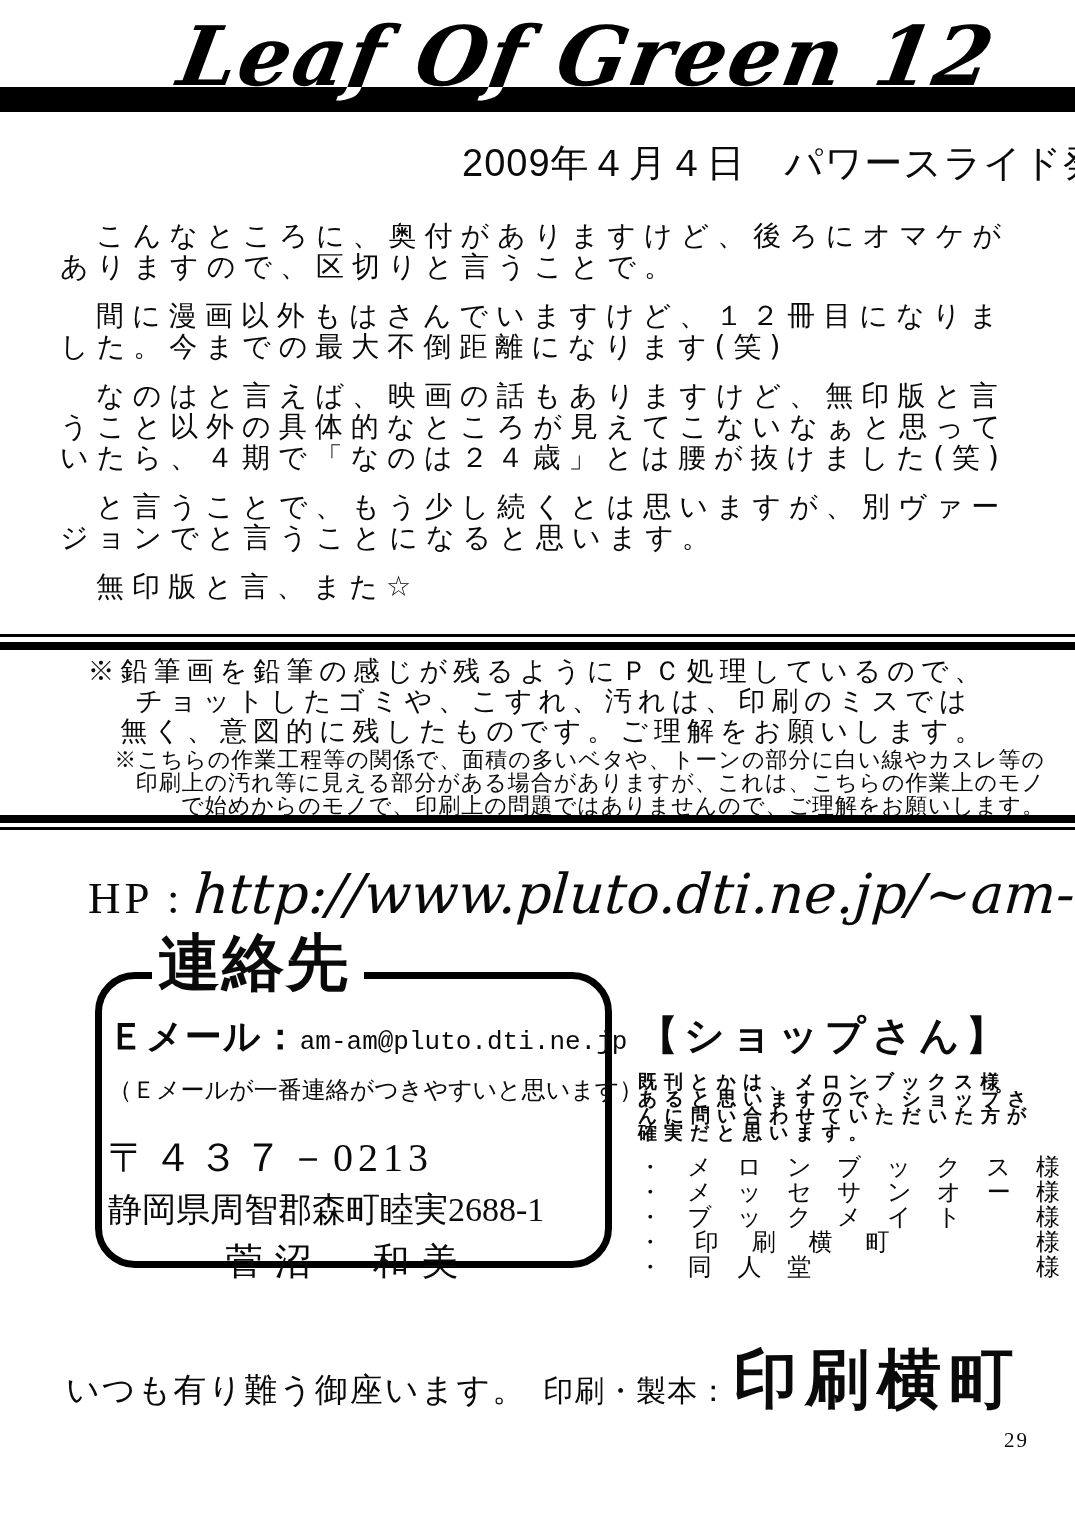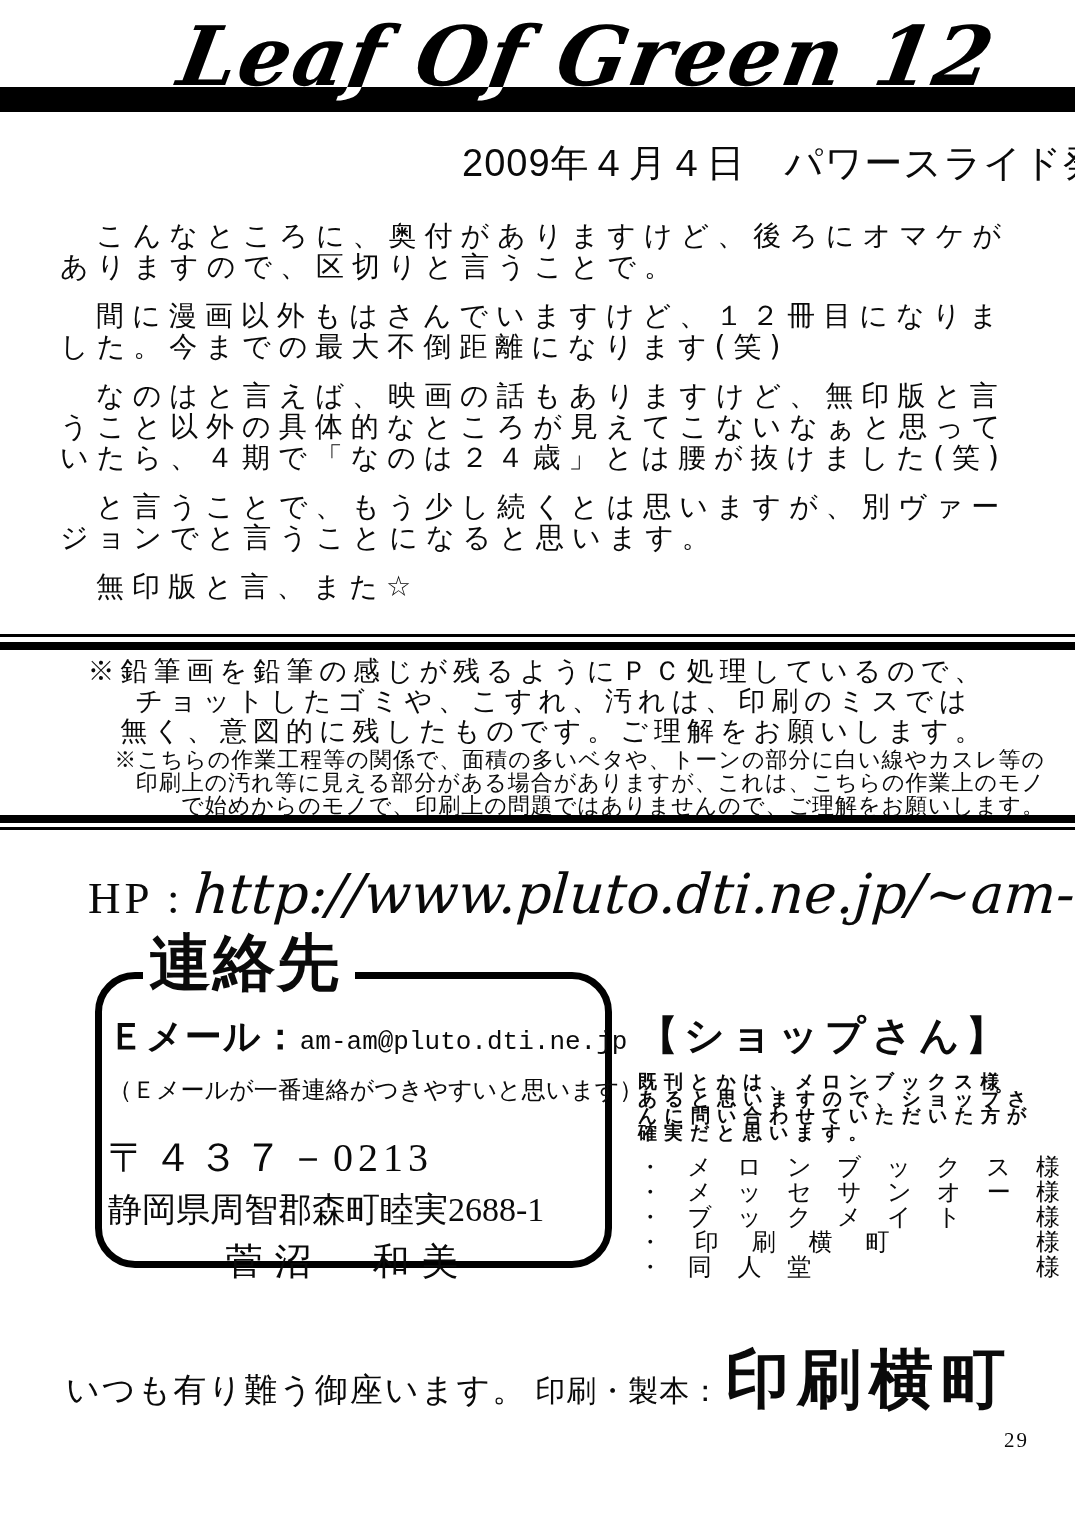--- a/index.html
+++ b/index.html
@@ -63,21 +63,21 @@
     font-family:"DejaVu Serif",serif;font-style:italic;font-size:55px;
     letter-spacing:0px;margin-left:10px;transform:skewX(-4deg);
   }
 
   
   .contact-box{
     position:absolute;left:95px;top:972px;width:517px;height:296px;
     border:7px solid #000;border-radius:40px;box-sizing:border-box;
   }
   .contact-title{
-    position:absolute;left:143px;top:930px;
+    position:absolute;left:152px;top:930px;
     background:#fff;padding:0 14px 0 6px;
     font-family:var(--gothic);font-weight:bold;font-size:62px;
     letter-spacing:2px;line-height:1.05;white-space:nowrap;
   }
   .contact-inner{position:absolute;left:108px;top:1012px;width:495px;}
   .email-row{display:flex;align-items:baseline;white-space:nowrap;}
   .email-label{font-family:var(--gothic);font-weight:bold;font-size:37px;letter-spacing:1px;}
   .email-value{font-family:var(--mono);font-size:26px;letter-spacing:0px;}
   .email-note{margin-top:12px;font-family:var(--gothic);font-size:24px;letter-spacing:0px;white-space:nowrap;}
   .postal-code{margin-top:24px;font-family:var(--mincho);font-size:40px;letter-spacing:5px;white-space:nowrap;}
@@ -99,21 +99,21 @@
     font-family:var(--mincho);font-size:24px;line-height:25px;
     text-align:justify;text-align-last:justify;
   }
 
   
   .footer-line{
     position:absolute;left:66px;top:1336px;width:980px;
     display:flex;align-items:baseline;white-space:nowrap;
   }
   .thanks-message{font-family:var(--hand);font-size:33px;letter-spacing:2px;}
-  .printer-label{font-family:var(--gothic);font-size:30px;letter-spacing:1px;margin-left:8px;}
+  .printer-label{font-family:var(--gothic);font-size:30px;letter-spacing:1px;margin-left:16px;}
   .printer-name{font-family:var(--mincho);font-weight:bold;font-size:64px;letter-spacing:8px;margin-left:4px;}
   .page-number{
     position:absolute;right:46px;top:1428px;
     font-family:var(--mincho);font-size:21px;letter-spacing:2px;
   }
 </style>
 </head>
 <body>
 
 <div id="page">

